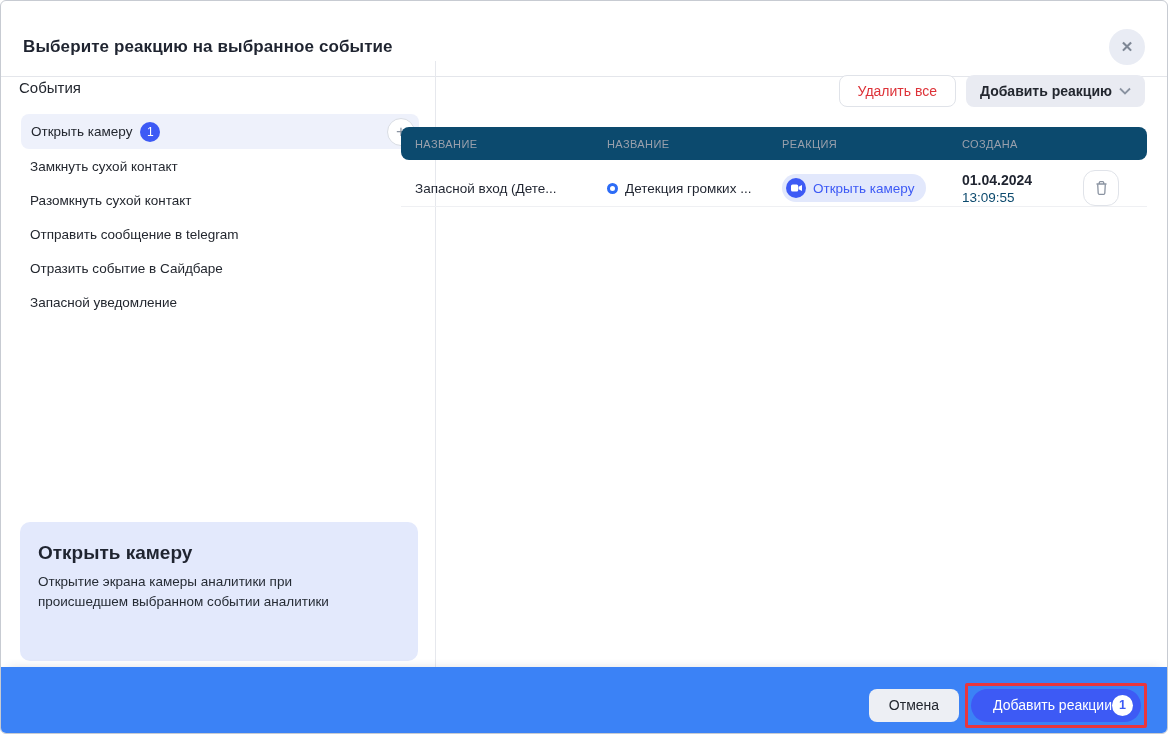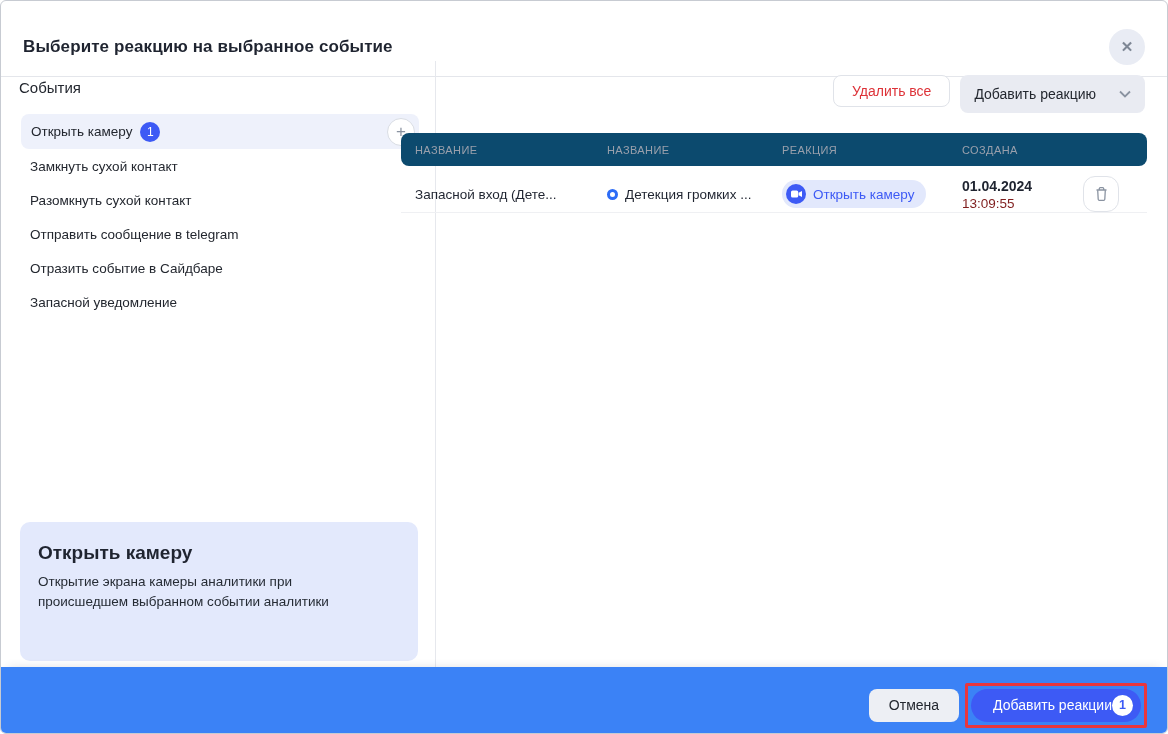--- a/index.html
+++ b/index.html
@@ -32,37 +32,37 @@
   .info-card { position:absolute; left:19px; right:17px; bottom:6px; height:139px;
                background:#E3E9FC; border-radius:10px; padding:20px 18px; }
   .info-title { font-size:19px; font-weight:700; color:#1F2430; }
   .info-desc { margin-top:8px; font-size:13.5px; line-height:1.45; color:#262C35; max-width:300px; }
 
   
   .content { position:absolute; top:60px; left:368px; right:0; bottom:66px; }
   .toolbar { display:flex; justify-content:flex-end; gap:10px; padding:14px 22px 0; }
   .btn-delete-all { height:32px; padding:0 18px; background:#fff; border:1px solid #E0E3E9;
                     border-radius:8px; color:#DD3238; font-size:14px; cursor:pointer; }
-  .btn-add-reaction { height:38px; padding:0 14px; background:#E9EBF2; border:none; border-radius:8px;
-                      color:#23272F; font-size:14px; display:flex; align-items:center; gap:23px; cursor:pointer; }
+  .btn-add-reaction { height:32px; padding:0 14px; background:#E9EBF2; border:none; border-radius:8px;
+                      color:#23272F; font-size:14px; display:flex; align-items:center; gap:7px; cursor:pointer;font-weight:bold; }
 
   .table { margin:20px 20px 0 32px; }
   .thead, .trow { display:grid; grid-template-columns:192px 175px 180px 1fr 64px; align-items:center; padding-left:14px; }
   .thead { height:33px; background:#0c4a6e; border-radius:8px; font-size:11px;
            color:#9AA0AC; letter-spacing:.4px; }
   .trow { padding-top:10px; padding-bottom:0; border-bottom:1px solid #EFF0F3; }
   .cell-name { font-size:13.5px; color:#1F2430; }
   .cell-event { display:flex; align-items:center; gap:7px; font-size:13.5px; color:#1F2430; }
   .ring-icon { width:11px; height:11px; border:3px solid #2D6CF6; border-radius:50%; flex:none; }
   .reaction-pill { display:inline-flex; align-items:center; gap:7px; height:28px; border-radius:14px;
                    background:#E2E8FC; padding:0 12px 0 4px; color:#3D5AF5; font-size:13.5px; width:fit-content; }
   .cam-circle { width:20px; height:20px; border-radius:50%; background:#3D5AF5;
                 display:flex; align-items:center; justify-content:center; flex:none; }
   .cell-created .date { font-size:14px; font-weight:700; color:#1F2430; }
-  .cell-created .time { font-size:13.5px; color:#7f1d1d; margin-top:2px; }
+  .cell-created .time { font-size:13.5px; color:#0c4a6e; margin-top:2px; }
   .row-del-btn { width:36px; height:36px; border-radius:12px; border:1px solid #E0E3E9; background:#fff;
                  display:flex; align-items:center; justify-content:center; cursor:pointer; }
 
   
   .footer { position:absolute; left:0; right:0; bottom:0; height:66px; background:#3b82f6;
             box-shadow:0 -5px 10px -7px rgba(40,50,70,.20);
             display:flex; align-items:center; justify-content:flex-end; padding:10px 20px 0; }
   .btn-cancel { height:33px; padding:0 20px; background:#EDEFF4; border:none; border-radius:8px;
                 font-size:14px; color:#23272F; cursor:pointer; }
   .annotation { margin-left:6px; border:3px solid #E8363D; padding:3px; border-radius:2px; }

